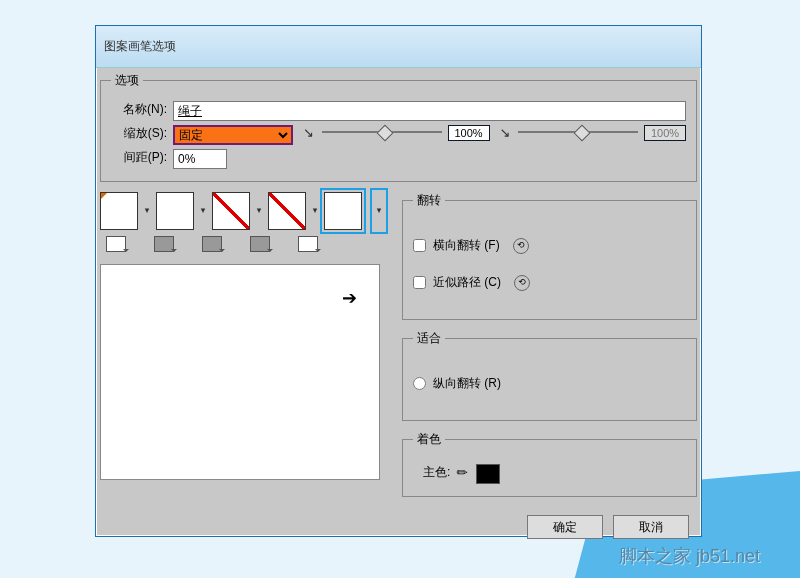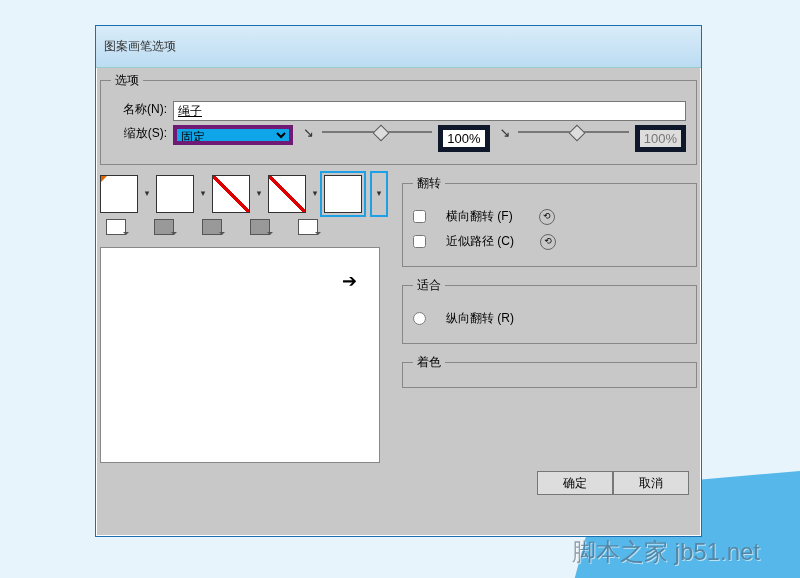--- a/index.html
+++ b/index.html
@@ -1,53 +1,53 @@
 <!DOCTYPE html>
 <html><head>
 <meta charset="utf-8">
 <style>
 body{margin:0;font:12px "Microsoft YaHei",sans-serif;background:#e8f4fb;width:800px;height:578px;position:relative;overflow:hidden}
 .bgdeco{position:absolute;bottom:-40px;right:-20px;width:240px;height:140px;background:#2fa8e6;transform:skew(-15deg,-5deg);opacity:.8}
-.watermark{position:absolute;bottom:10px;right:40px;color:#567;font-size:24px;opacity:.6;text-shadow:1px 1px #fff}
+.watermark{position:absolute;bottom:10px;right:40px;color:#567;font-size:18px;opacity:.6;text-shadow:1px 1px #fff}
 .dlg{position:absolute;left:95px;top:25px;width:605px;height:510px;background:#c8c8c8;border:1px solid #1a6fb0;box-shadow:0 0 0 1px #fff inset}
 .titlebar{background:linear-gradient(#d9ecf9,#bcdcf2);border-bottom:1px solid #9cc;padding:12px 8px;font-size:12px;color:#333}
 .content{padding:4px}
 fieldset{border:1px solid #888;margin:0 0 10px;padding:8px 10px}
 legend{padding:0 4px}
 .row{display:flex;align-items:flex-start;margin:4px 0}
 .lbl{width:56px;text-align:right;margin-right:6px}
 input[type=text]{border:1px solid #777;background:#fff;padding:2px 4px;font:12px sans-serif}
-select{border:4px solid #701a75;background:#0ea5e9;font:12px sans-serif;height:20px}
+select{border:2px solid #701a75;background:#f97316;font:12px sans-serif;height:20px}
 .slider{flex:1;height:14px;position:relative;margin:0 6px}
 .track{position:absolute;top:6px;left:0;right:0;height:2px;background:#777}
 .thumb{position:absolute;top:2px;width:10px;height:10px;background:#ddd;border:1px solid #555;transform:rotate(45deg)}
 .anchor{font-size:13px;color:#333;margin-right:2px}
-.valbox{border:5px solid #0f172a;background:#fff;padding:1px 4px;min-width:32px;text-align:center;font-size:13px}
+.valbox{border:1px solid #0f172a;background:#fff;padding:1px 4px;min-width:32px;text-align:center;font-size:11px}
 .valbox.dis{background:#ddd;color:#777}
 .midrow{display:flex;gap:12px}
 .leftcol{width:290px}
 .rightcol{flex:1}
 .tiles{display:flex;gap:4px;margin-bottom:6px}
 .tile{width:36px;height:36px;border:1px solid #333;background:#fff;position:relative}
 .tile.corner::before{content:"";position:absolute;top:0;left:0;border-top:6px solid #d60;border-right:6px solid transparent}
 .tile.diag::before{content:"";position:absolute;top:0;left:0;width:100%;height:100%;background:linear-gradient(to top right,transparent 46%,#d00 46%,#d00 54%,transparent 54%)}
 .tdrop{width:10px;height:36px;display:flex;align-items:center;justify-content:center;color:#333;font-size:9px}
 .hilite{border:2px solid #1ea0e6;padding:2px;margin:-4px}
 .iconrow{display:flex;gap:28px;margin:4px 0 0 6px}
 .miniicon{width:18px;height:14px;border:1px solid #555;position:relative;background:#fff}
 .miniicon::after{content:"";position:absolute;right:-4px;bottom:-4px;border:3px solid transparent;border-top-color:#555}
 .preview{width:278px;height:214px;border:1px solid #888;background:#fff;margin-top:12px;position:relative}
 .arrow{position:absolute;top:22px;right:22px;font-size:18px}
-.chk,.rad{display:flex;align-items:center;margin:8px 0;gap:20px}
+.chk,.rad{display:flex;align-items:center;margin:20px 0;gap:7px}
 input[type=checkbox],input[type=radio]{margin:0}
 .reficon{width:14px;height:14px;border:1px solid #666;border-radius:50%;margin-left:6px;font-size:9px;text-align:center;line-height:12px}
 .colorsw{width:22px;height:18px;background:#000;border:1px solid #555;display:inline-block}
 .eyedrop{width:14px;height:14px;display:inline-block;transform:rotate(-45deg);margin:0 6px}
 .eyedrop::before{content:"✎";font-size:13px}
-.btnrow{display:flex;justify-content:flex-end;margin-top:8px;padding-right:8px}
+.btnrow{display:flex;justify-content:flex-end;gap:10px;margin-top:8px;padding-right:8px}
 button{width:76px;height:24px;background:#ddd;border:1px solid #777;font:12px sans-serif}
 .bulb{margin-left:8px;color:#888}
 </style>
 </head>
 <body>
 
 <div class="bgdeco"></div>
 <div class="watermark">脚本之家 jb51.net</div>
 
 <div class="dlg">
@@ -74,20 +74,24 @@
           </div>
         <span class="valbox">100%</span>
         <span class="anchor" style="margin-left:10px">↘</span>
         <div class="slider">
             <div class="track"></div>
             <div class="thumb" style="left:48%"></div>
           </div>
         <span class="valbox dis">100%</span>
       </div>
 
+      <div class="row">
+        <span class="lbl">间距(P):</span>
+        <input type="text" style="width: 44px;" value="0%">
+      </div>
     </fieldset>
 
     <div class="midrow">
       <div class="leftcol">
         <div class="tiles">
           <div class="tile corner"></div>
             <div class="tdrop">▾</div>
           <div class="tile"></div>
             <div class="tdrop">▾</div>
           <div class="tile diag"></div>
@@ -131,20 +135,25 @@
         <fieldset>
           <legend>适合</legend>
           <div class="rad">
               <input type="radio" name="fit" style="">
               <span>纵向翻转 (R)</span>
             </div>
         </fieldset>
 
         <fieldset>
           <legend>着色</legend>
+          <div class="row" style="margin-top:8px">
+            <span style="margin-left:10px">主色:</span>
+            <span class="eyedrop"></span>
+            <span class="colorsw"></span>
+          </div>
         </fieldset>
       </div>
     </div>
 
     <div class="btnrow">
       <button>确定</button>
       <button>取消</button>
     </div>
   </div>
 </div>

